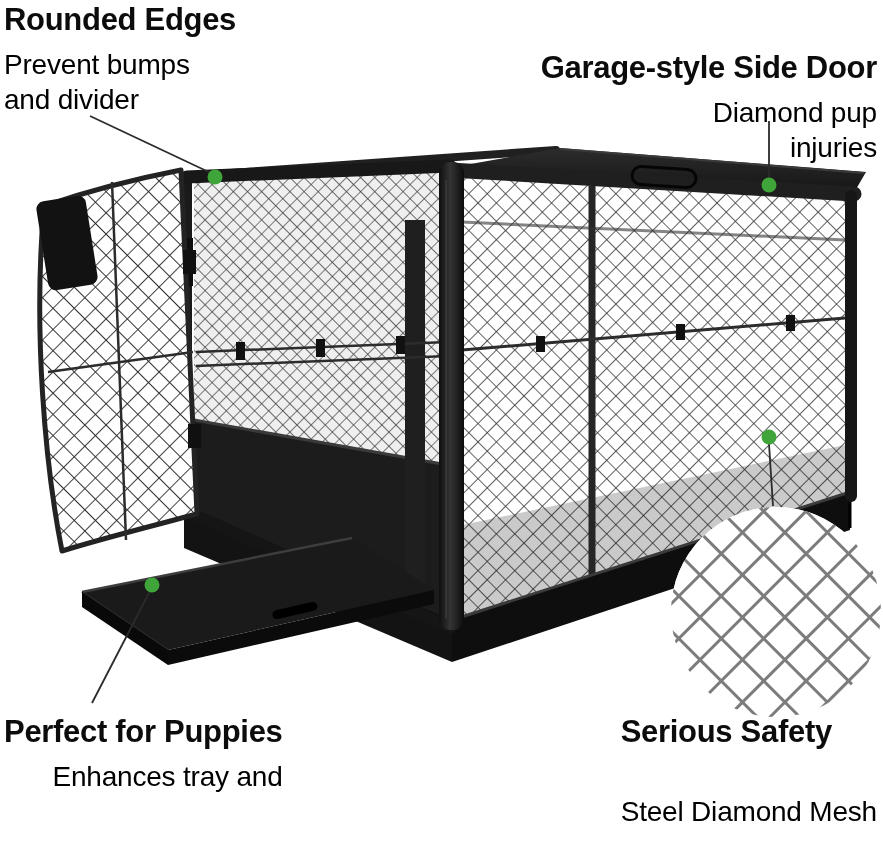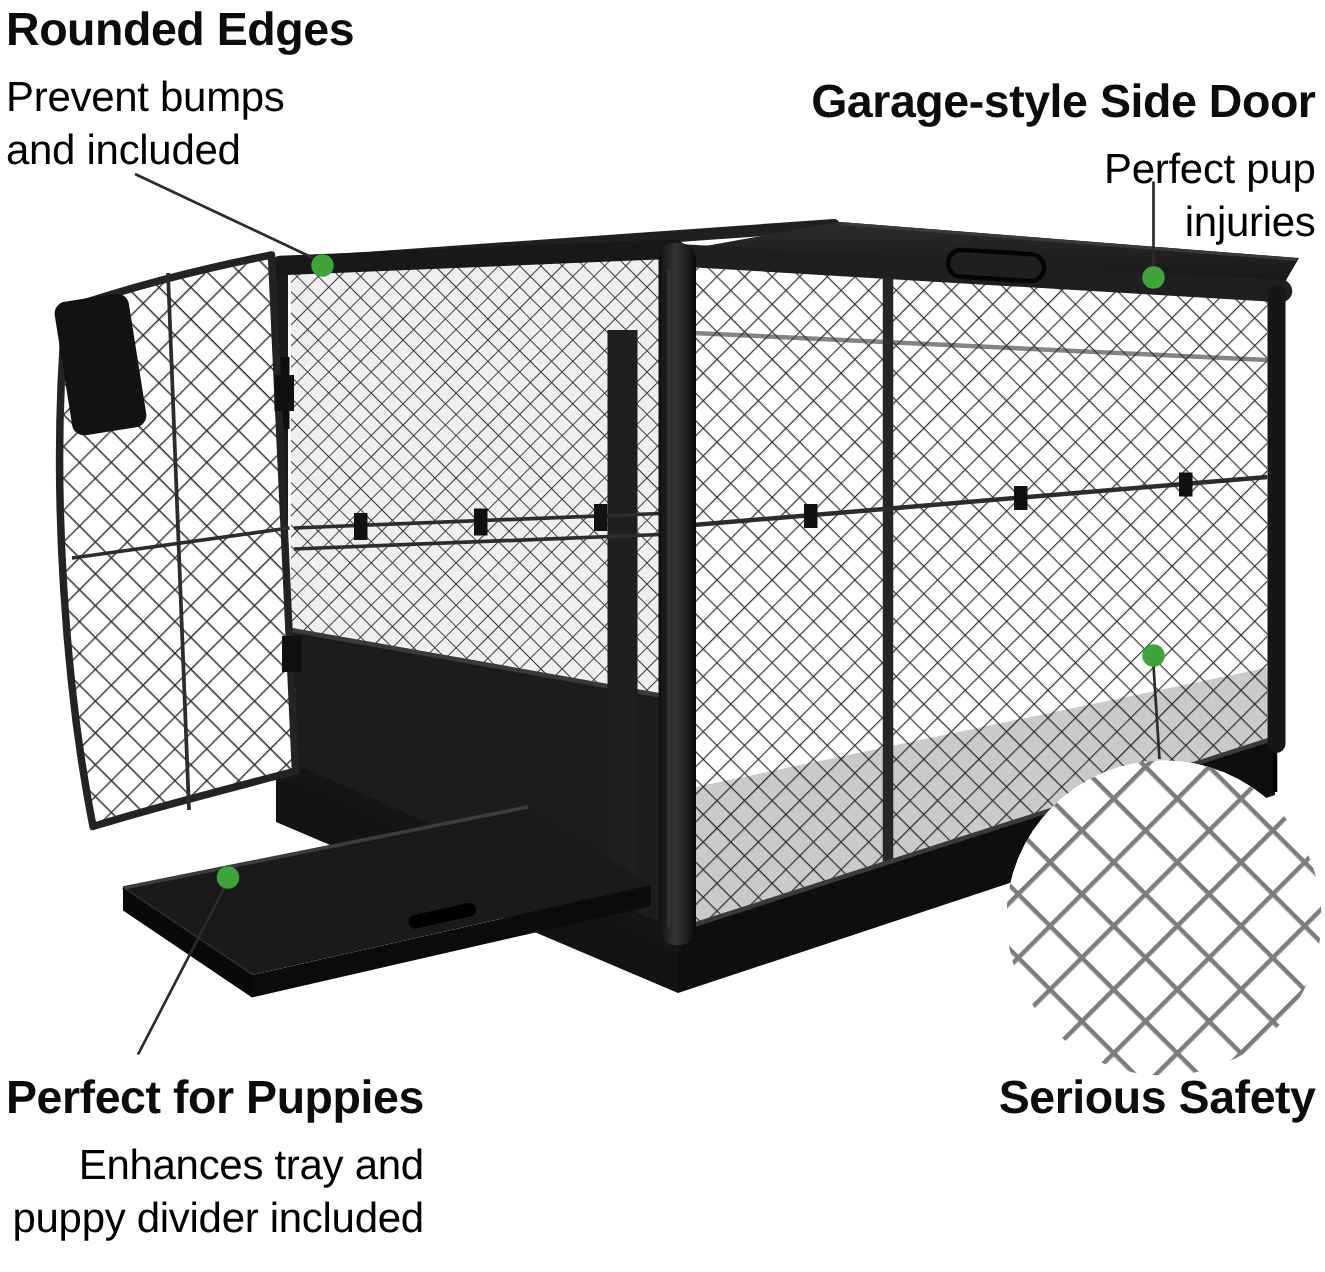--- a/index.html
+++ b/index.html
@@ -16,36 +16,36 @@
   .br { right:6px; top:714px; text-align:left; }
   .photo { position:absolute; left:0; top:0; }
 </style>
 </head>
 <body>
 
 <div class="stage">
 
   <section class="callout tl">
     <h2 class="co-title">Rounded Edges</h2>
-    <p class="co-body"><span>Prevent bumps</span><br><span>and included</span></p>
+    <p class="co-body"><span>Prevent bumps</span><br><span>and divider</span></p>
   </section>
 
   <section class="callout tr">
     <h2 class="co-title">Garage-style Side Door</h2>
-    <p class="co-body"><span>Perfect pup</span><br><span>injuries</span></p>
+    <p class="co-body"><span>Diamond pup</span><br><span>injuries</span></p>
   </section>
 
   <section class="callout bl">
     <h2 class="co-title">Perfect for Puppies</h2>
-    <p class="co-body"><span>Enhances tray and</span><br><span>puppy divider included</span></p>
+    <p class="co-body"><span>Enhances tray and</span><br></p>
   </section>
 
   <section class="callout br">
     <h2 class="co-title">Serious Safety</h2>
-    <p class="co-body"><br></p>
+    <p class="co-body"><br><span>Steel Diamond Mesh</span></p>
   </section>
 
   <svg class="photo" width="883" height="848" viewBox="0 0 883 848" aria-hidden="true">
     <defs>
       <pattern id="meshDoor" width="15" height="15" patternUnits="userSpaceOnUse" patternTransform="rotate(45)">
         <rect width="15" height="15" fill="#ffffff"></rect>
         <path d="M0,0 L0,15 M0,0 L15,0" stroke="#2e2e2e" stroke-width="1.8"></path>
       </pattern>
       <pattern id="meshSide" width="13" height="13" patternUnits="userSpaceOnUse" patternTransform="rotate(45)">
         <rect width="13" height="13" fill="#ffffff"></rect>

